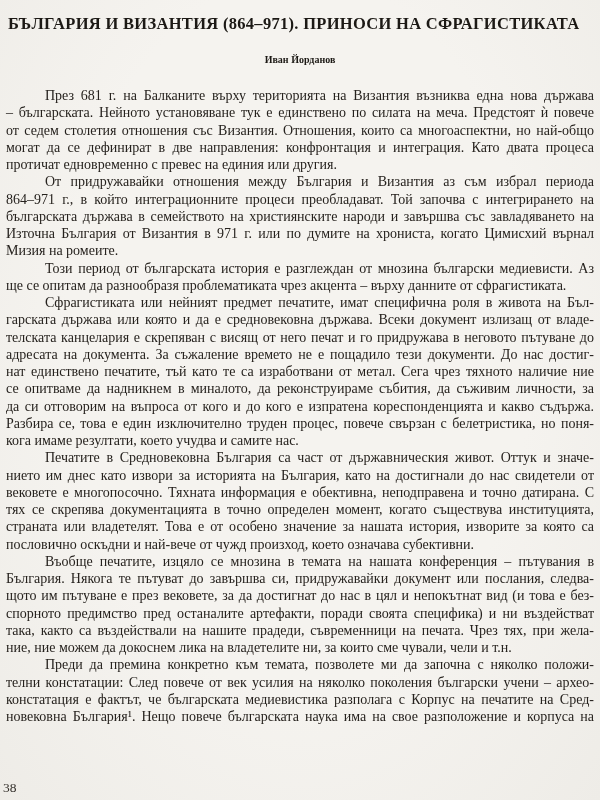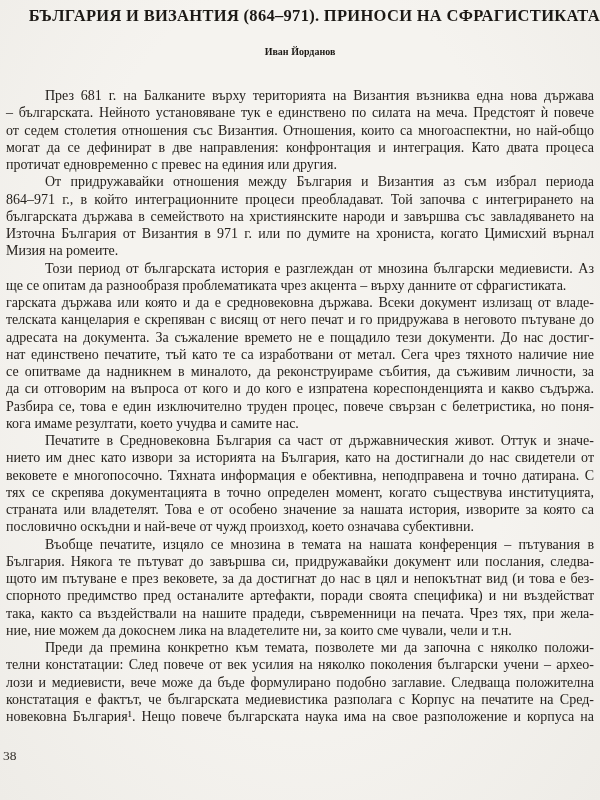--- a/index.html
+++ b/index.html
@@ -14,23 +14,23 @@
   }
   .page {
     position: relative;
     width: 600px;
     height: 800px;
     overflow: hidden;
     background: radial-gradient(ellipse at 50% 42%, #f5f3ef 55%, #eeece7 100%);
     color: #26221e;
   }
   .title {
-    margin: 0;
+    margin: 8px;
     padding-top: 5px;
-    text-align: right;
+    text-align: left;
     font-size: 16.5px;
     line-height: 21px;
     font-weight: bold;
     letter-spacing: 0.3px;
     color: #1c1915;
   }
   .author {
     margin-top: 20px;
     text-align: center;
     font-size: 10px;
@@ -55,21 +55,21 @@
   }
   .line.j {
     text-align-last: justify;
   }
   .line.first {
     text-indent: 39px;
   }
   .pagenum {
     position: absolute;
     left: 3px;
-    top: 748px;
+    top: 780px;
     font-size: 13.5px;
     color: #332f2a;
   }
 </style>
 </head>
 <body>
 
 <div class="page">
   <h1 class="title">БЪЛГАРИЯ И ВИЗАНТИЯ (864–971). ПРИНОСИ НА СФРАГИСТИКАТА</h1>
   <div class="author">Иван Йорданов</div>
@@ -86,20 +86,21 @@
         <div class="line j">864–971 г., в който интеграционните процеси преобладават. Той започва с интегрирането на</div>
         <div class="line j">българската държава в семейството на християнските народи и завършва със завладяването на</div>
         <div class="line j">Източна България от Византия в 971 г. или по думите на хрониста, когато Цимисхий върнал</div>
         <div class="line">Мизия на ромеите.</div>
       </div>
       <div class="paragraph">
         <div class="line first j">Този период от българската история е разглеждан от мнозина български медиевисти. Аз</div>
         <div class="line">ще се опитам да разнообразя проблематиката чрез акцента – върху данните от сфрагистиката.</div>
       </div>
       <div class="paragraph">
+        <div class="line first j">Сфрагистиката или нейният предмет печатите, имат специфична роля в живота на Бъл-</div>
         <div class="line j">гарската държава или която и да е средновековна държава. Всеки документ излизащ от владе-</div>
         <div class="line j">телската канцелария е скрепяван с висящ от него печат и го придружава в неговото пътуване до</div>
         <div class="line j">адресата на документа. За съжаление времето не е пощадило тези документи. До нас достиг-</div>
         <div class="line j">нат единствено печатите, тъй като те са изработвани от метал. Сега чрез тяхното наличие ние</div>
         <div class="line j">се опитваме да надникнем в миналото, да реконструираме събития, да съживим личности, за</div>
         <div class="line j">да си отговорим на въпроса от кого и до кого е изпратена кореспонденцията и какво съдържа.</div>
         <div class="line j">Разбира се, това е един изключително труден процес, повече свързан с белетристика, но поня-</div>
         <div class="line">кога имаме резултати, което учудва и самите нас.</div>
       </div>
       <div class="paragraph">
@@ -114,19 +115,18 @@
         <div class="line first j">Въобще печатите, изцяло се мнозина в темата на нашата конференция – пътувания в</div>
         <div class="line j">България. Някога те пътуват до завършва си, придружавайки документ или послания, следва-</div>
         <div class="line j">щото им пътуване е през вековете, за да достигнат до нас в цял и непокътнат вид (и това е без-</div>
         <div class="line j">спорното предимство пред останалите артефакти, поради своята специфика) и ни въздействат</div>
         <div class="line j">така, както са въздействали на нашите прадеди, съвременници на печата. Чрез тях, при жела-</div>
         <div class="line">ние, ние можем да докоснем лика на владетелите ни, за които сме чували, чели и т.н.</div>
       </div>
       <div class="paragraph">
         <div class="line first j">Преди да премина конкретно към темата, позволете ми да започна с няколко положи-</div>
         <div class="line j">телни констатации: След повече от век усилия на няколко поколения български учени – архео-</div>
-        <div class="line j">лози и медиевисти, вече може да бъде формулирано подобно заглавие. Следваща положителна</div>
         <div class="line j">констатация е фактът, че българската медиевистика разполага с Корпус на печатите на Сред-</div>
         <div class="line j">новековна България¹. Нещо повече българската наука има на свое разположение и корпуса на</div>
       </div>
     </div>
   <div class="pagenum">38</div>
 </div>
 
 </body></html>

